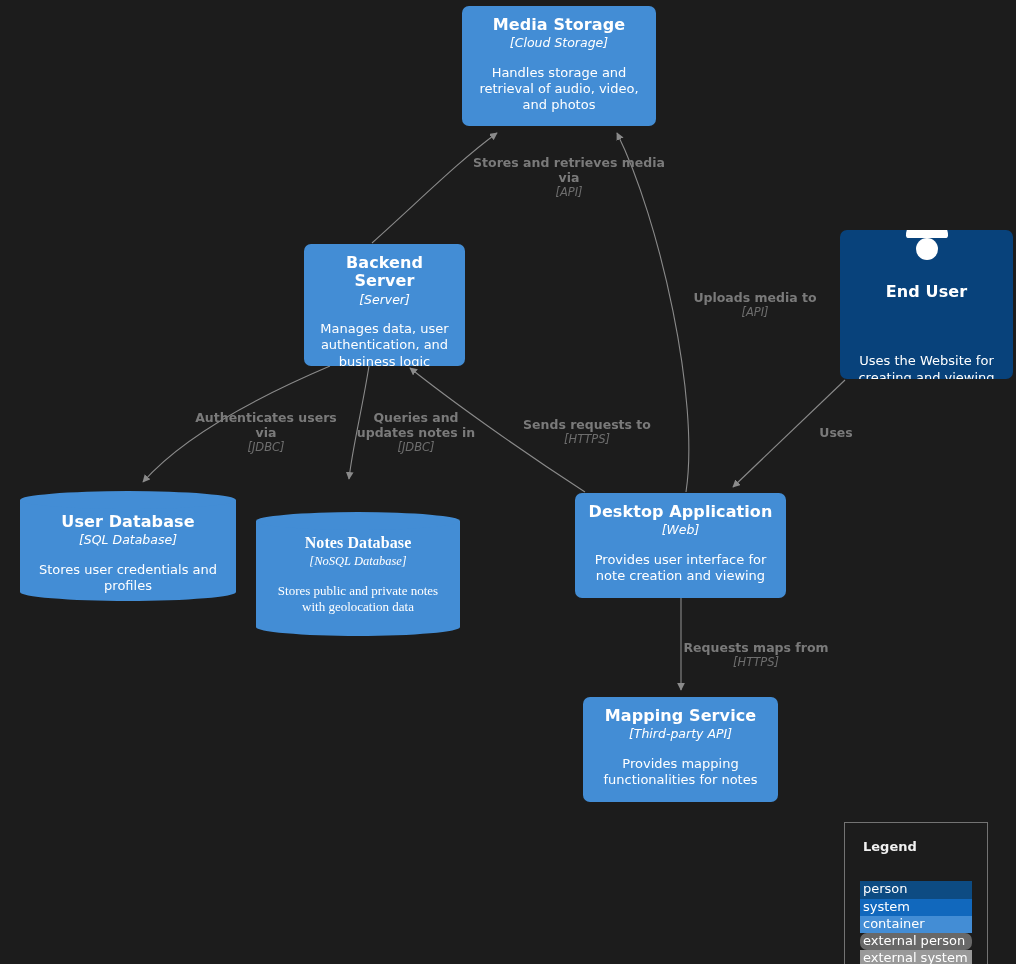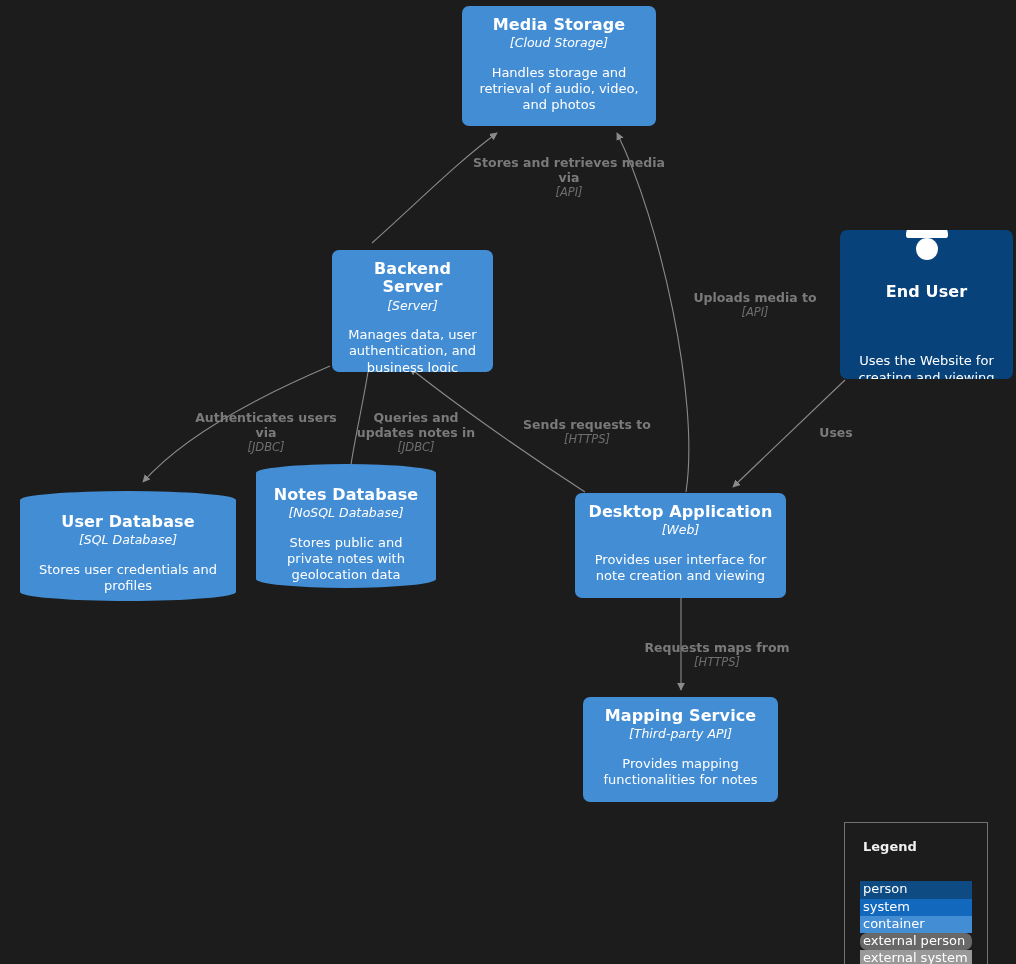--- a/index.html
+++ b/index.html
@@ -200,21 +200,21 @@
 
     <path d="M 681,598 L 681,690" fill="none" stroke="#8a8a8a" stroke-width="1.1" marker-end="url(#arrow)"></path>
   </svg>
 
   <div class="node container" style="left:462px; top:6px; width:194px; height:120px;">
     <div class="n-title">Media Storage</div>
     <div class="n-tech">[Cloud Storage]</div>
     <div class="n-desc">Handles storage and retrieval of audio, video, and photos</div>
   </div>
 
-  <div class="node container" style="left:332px; top:244px; width:161px; height:122px;margin-top:6px;">
+  <div class="node container" style="left:304px; top:244px; width:161px; height:122px;">
     <div class="n-title">Backend Server</div>
     <div class="n-tech">[Server]</div>
     <div class="n-desc">Manages data, user authentication, and business logic</div>
   </div>
 
   <div class="node person" style="left:840px; top:230px; width:173px; height:149px; padding-top:8px;gap:42px;">
     <div class="person-icon">
       <div class="head"></div>
       <div class="body"></div>
     </div>
@@ -228,21 +228,21 @@
       <div class="cyl-body"></div>
       <div class="cyl-top"></div>
     </div>
     <div class="cyl-content">
       <div class="n-title">User Database</div>
       <div class="n-tech">[SQL Database]</div>
       <div class="n-desc">Stores user credentials and profiles</div>
     </div>
   </div>
 
-  <div class="node cylinder" style="left:256px; top:464px; width:180px; height:124px;">
+  <div class="node cylinder" style="left:256px; top:512px; width:204px; height:124px;font-family:Liberation Serif, serif;">
     <div class="cyl-shape">
       <div class="cyl-bottom"></div>
       <div class="cyl-body"></div>
       <div class="cyl-top"></div>
     </div>
     <div class="cyl-content">
       <div class="n-title">Notes Database</div>
       <div class="n-tech">[NoSQL Database]</div>
       <div class="n-desc">Stores public and private notes with geolocation data</div>
     </div>
@@ -283,21 +283,21 @@
   <div class="edge-label" style="left:509px; top:417px; width:156px;">
     <span class="el-text">Sends requests to</span>
     <span class="el-tech">[HTTPS]</span>
   </div>
 
   <div class="edge-label" style="left:803px; top:425px; width:66px;">
     <span class="el-text">Uses</span>
     <span class="el-tech"></span>
   </div>
 
-  <div class="edge-label" style="left:637px; top:640px; width:160px;">
+  <div class="edge-label" style="left:676px; top:640px; width:160px;">
     <span class="el-text">Requests maps from</span>
     <span class="el-tech">[HTTPS]</span>
   </div>
 
   <div id="legend">
     <div class="legend-title">Legend</div>
     <div class="legend-row" style="background:#0d4b82;margin-top:24px;">
       <span>person</span>
     </div>
     <div class="legend-row" style="background:#1168bd;">

